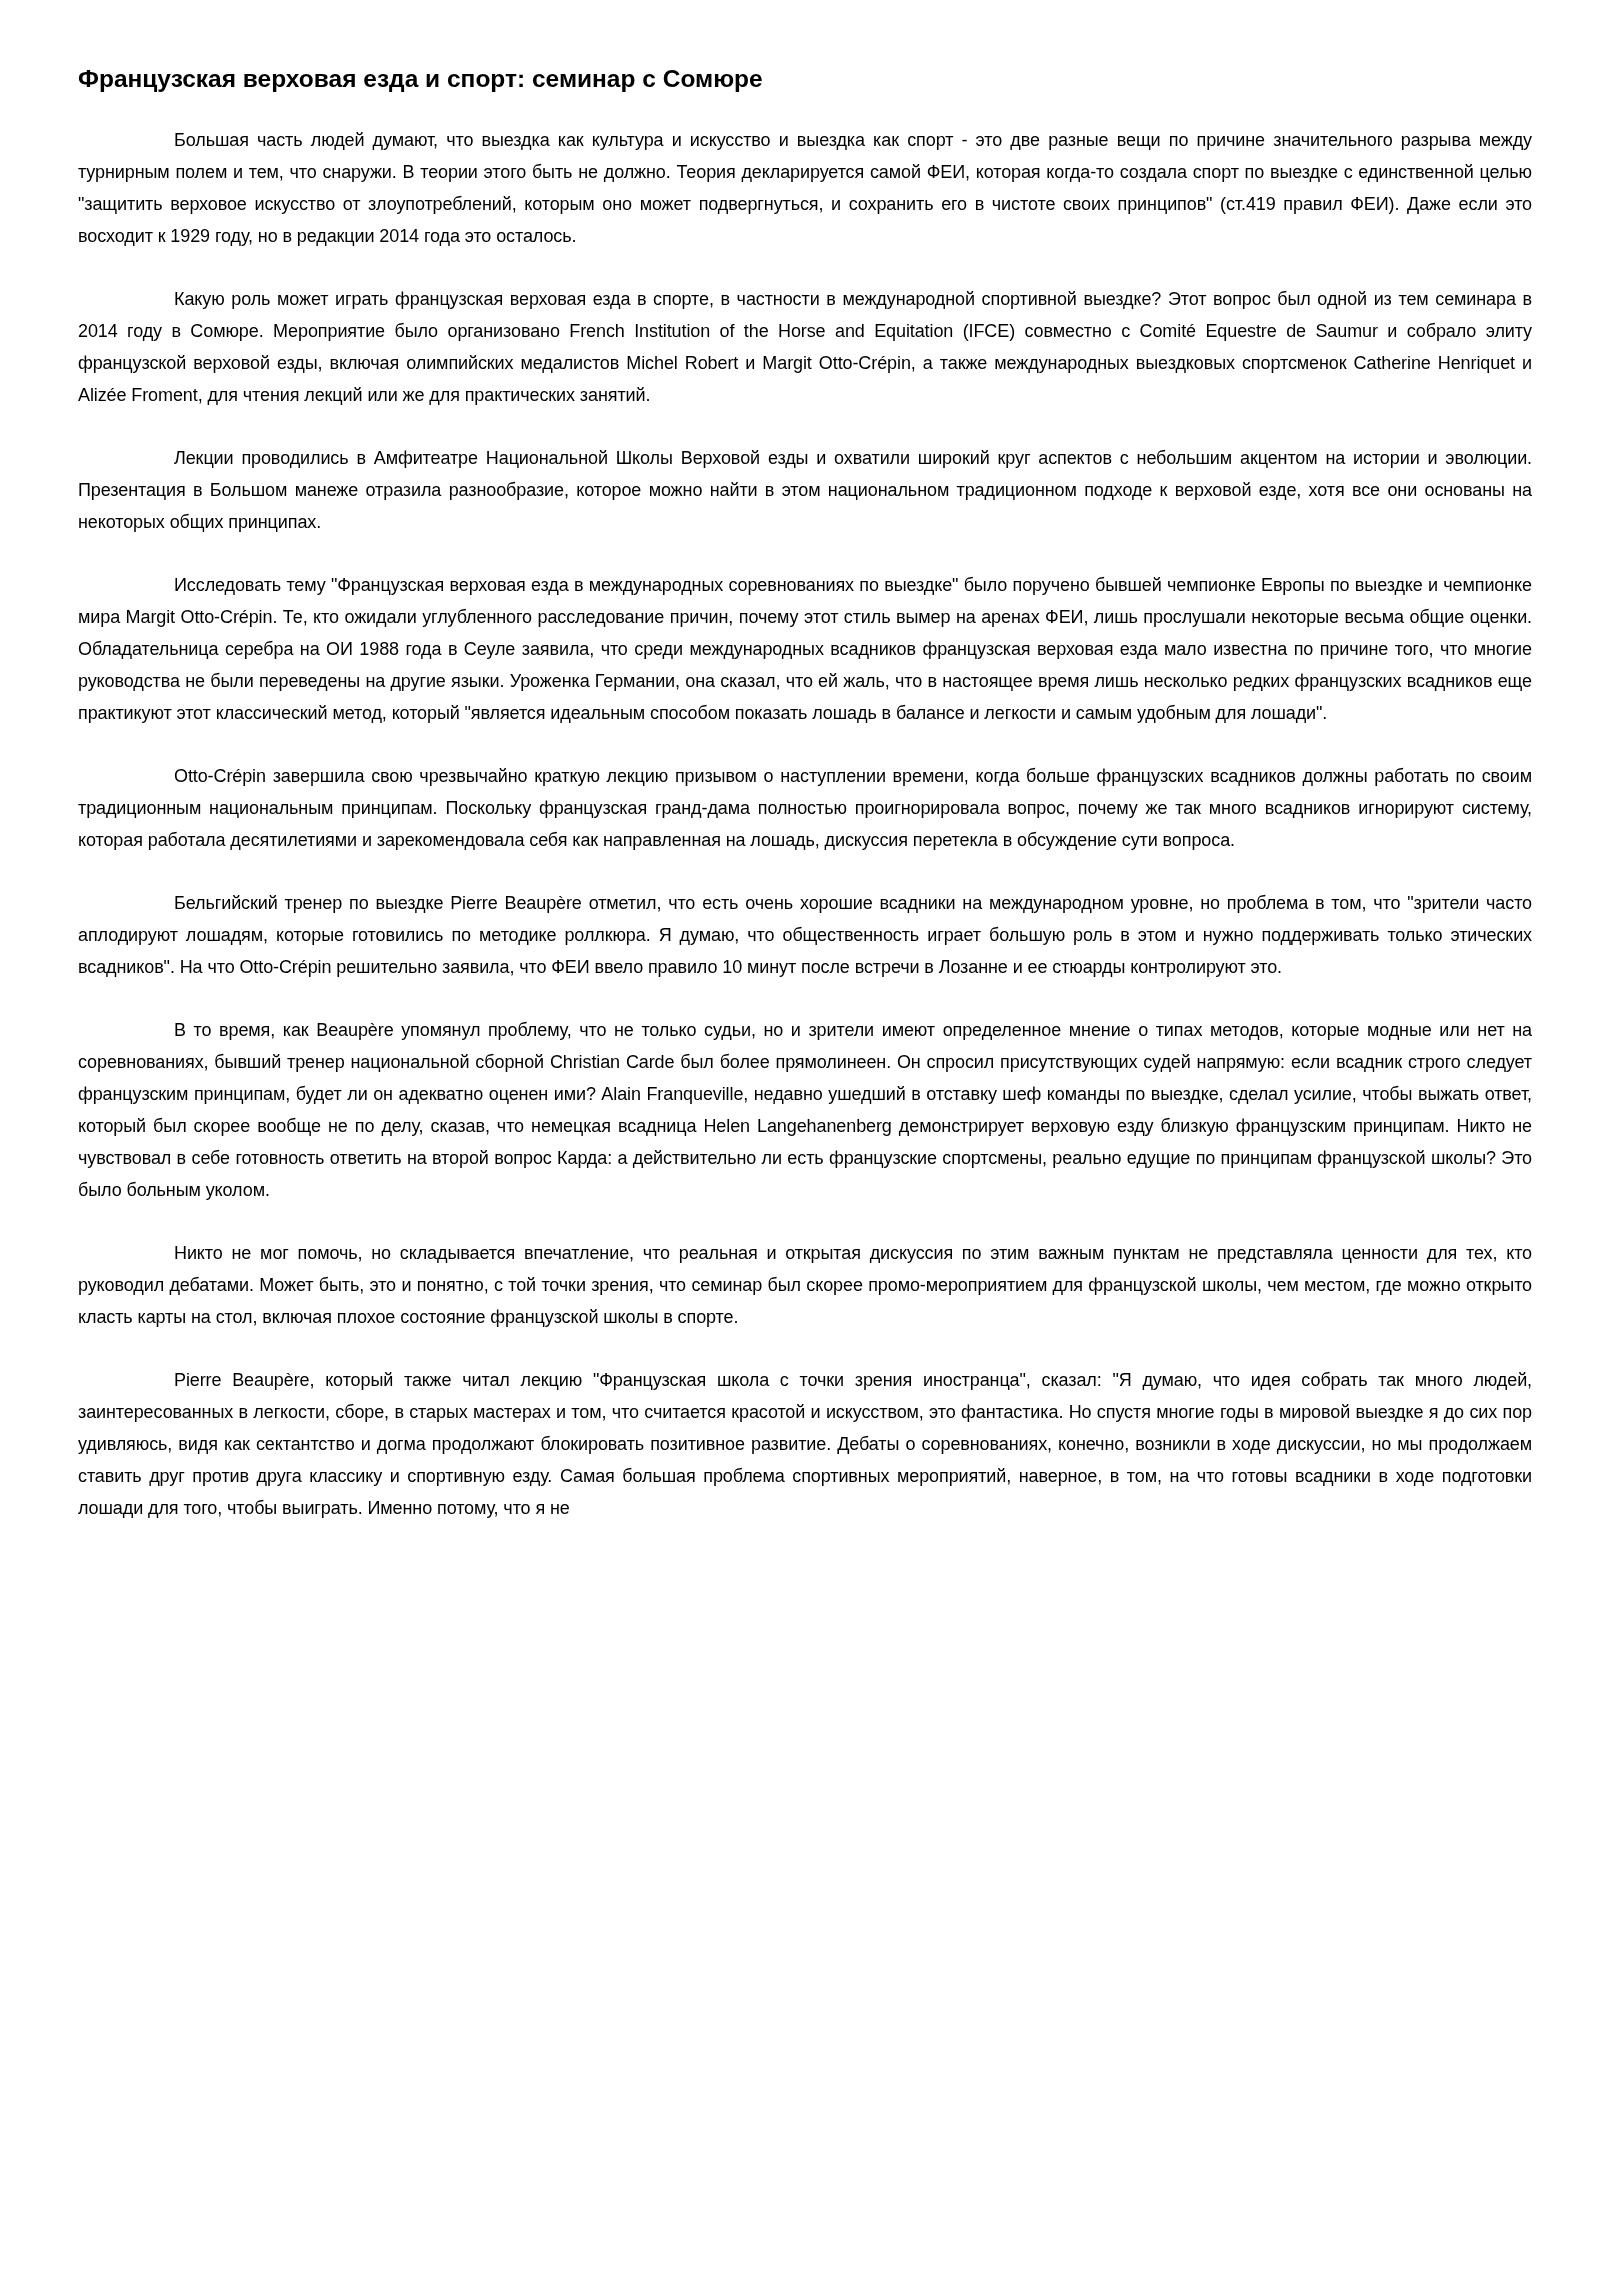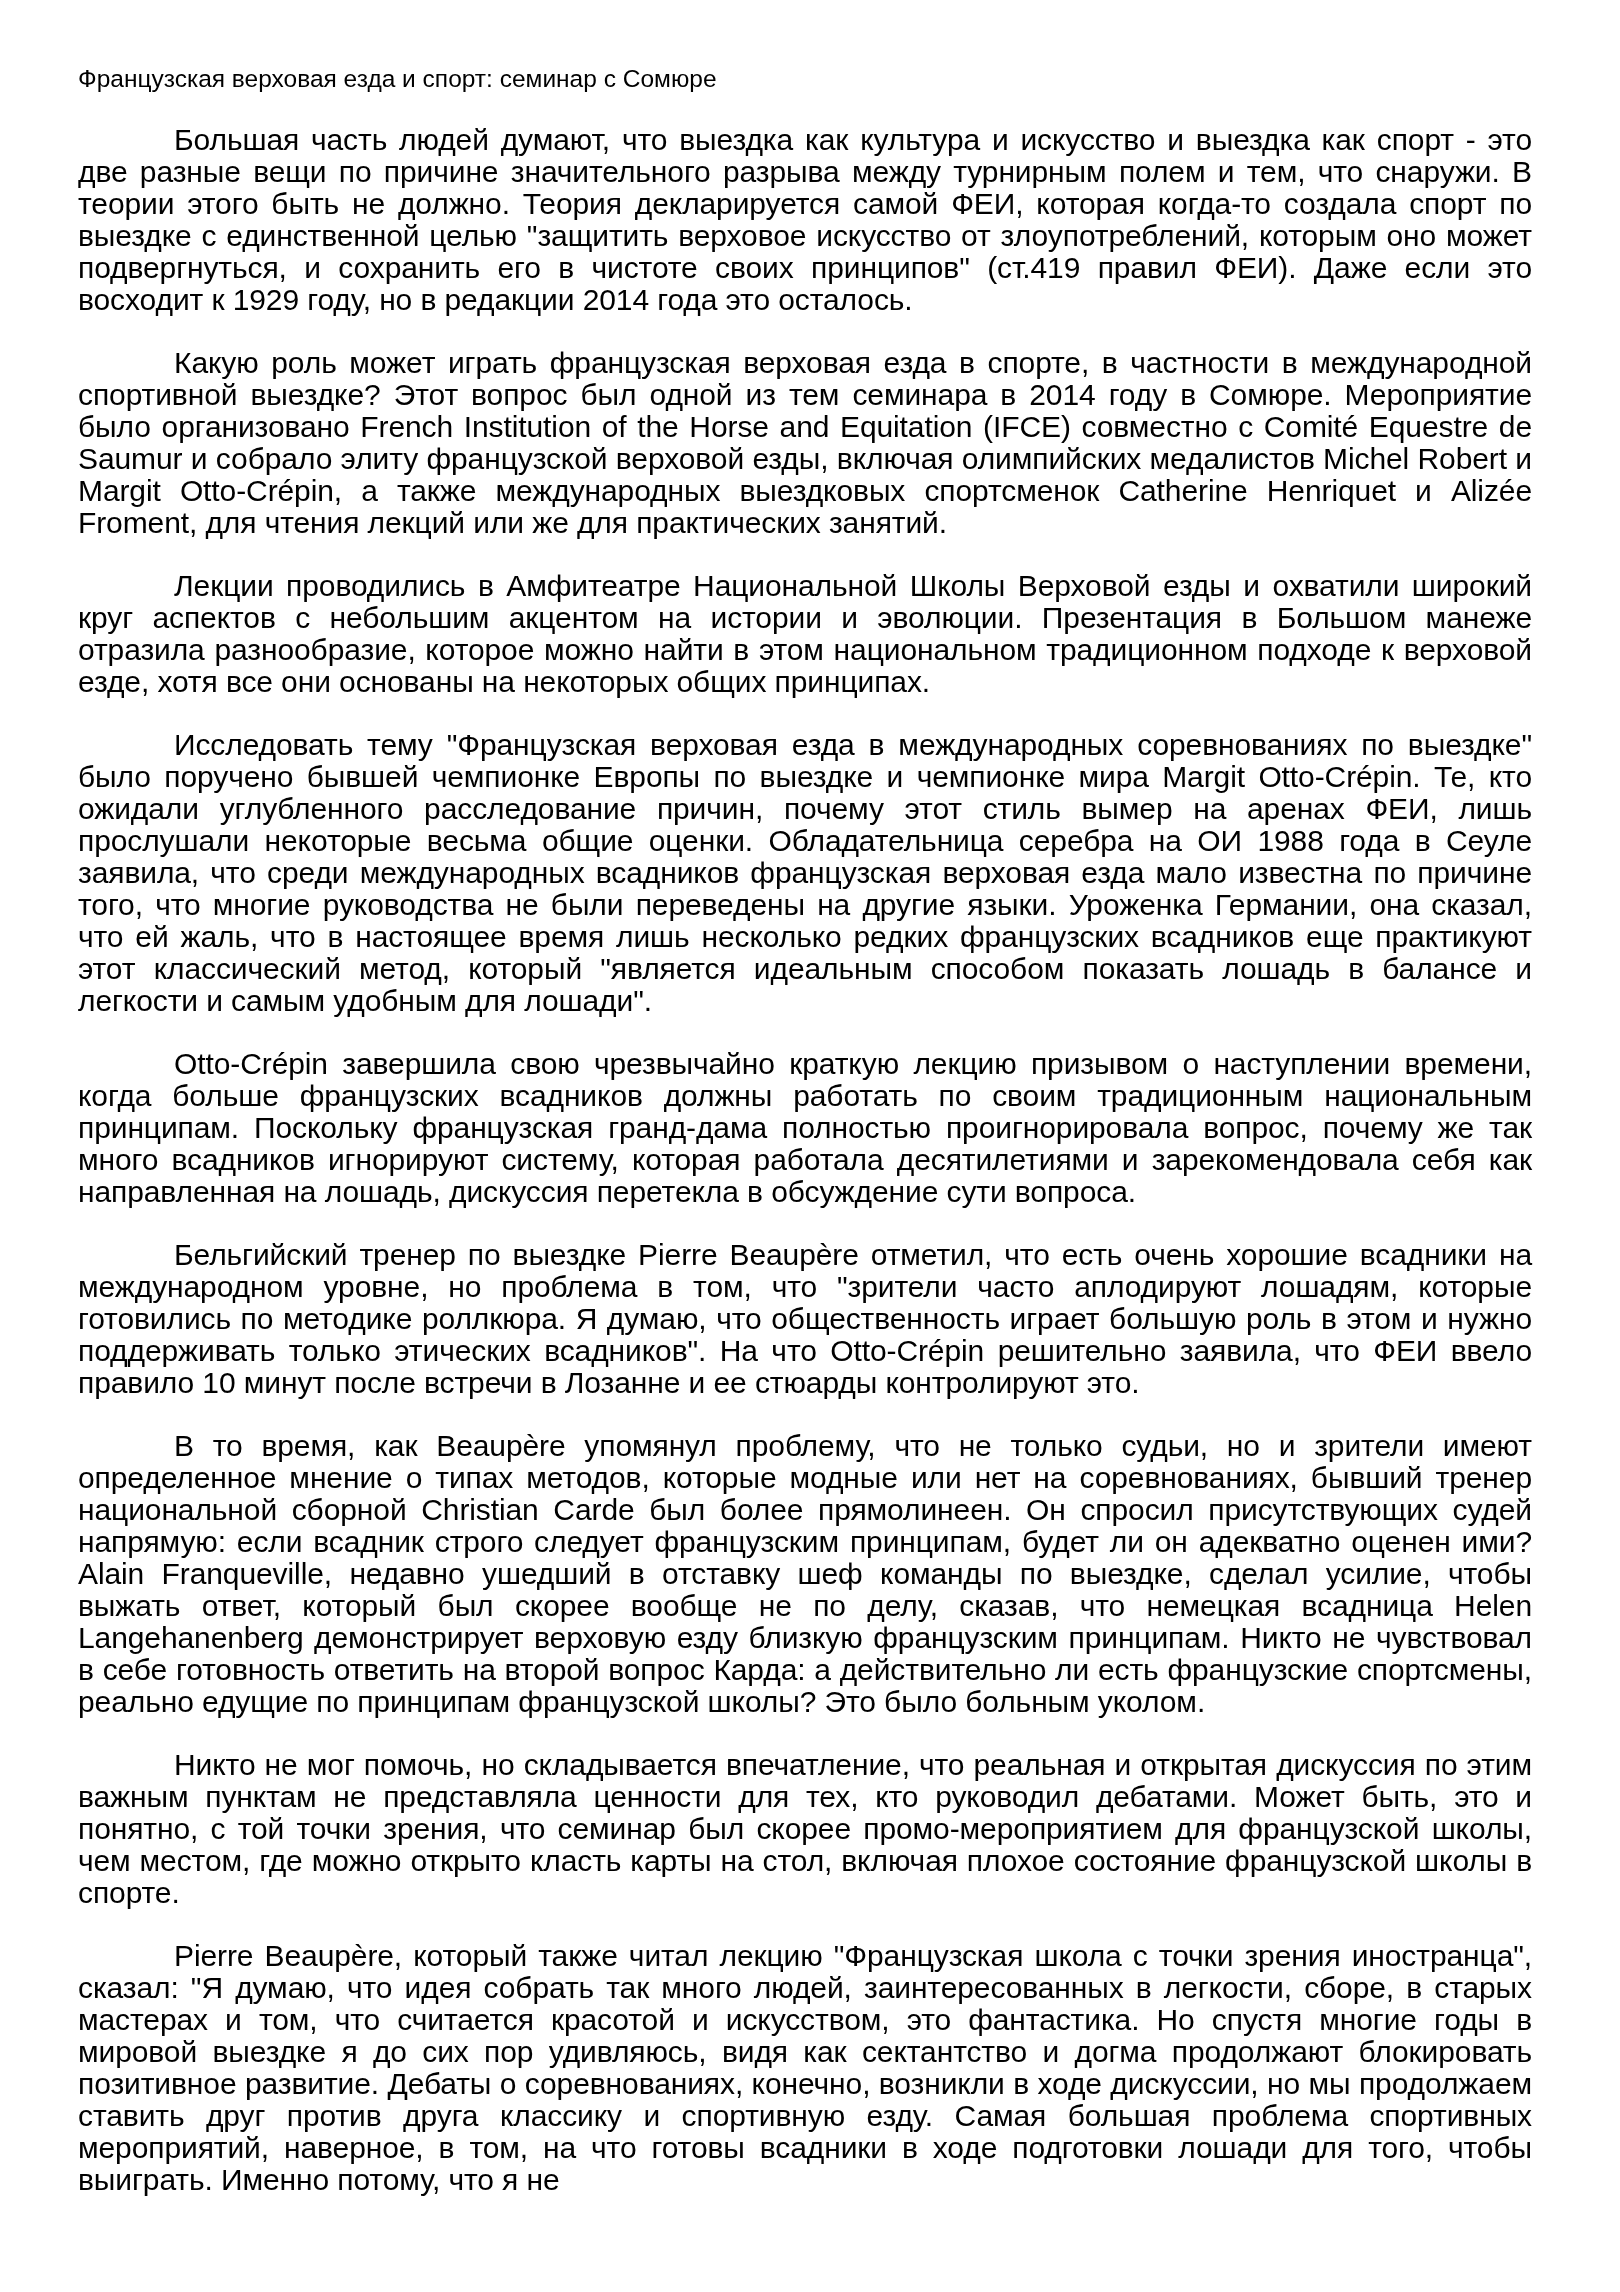--- a/index.html
+++ b/index.html
@@ -6,27 +6,27 @@
     body { width: 1620px; height: 2293px; overflow: hidden; position: relative; }
     .page {
       position: absolute;
       left: 78px;
       top: 63px;
       width: 1466px;
       color: #000000;
       font-family: "Liberation Sans", sans-serif;
     }
     .title {
-      font-weight: normal;
+      font-weight: bold;
       font-size: 24.5px;
       line-height: 31px;
       margin: 0 0 30px 0;
     }
     .para {
-      font-size: 30px;
+      font-size: 18px;
       line-height: 32px;
       text-align: justify;
       text-indent: 96px;
       margin: 0 12px 31px 0;
       letter-spacing: -0.1px;
     }
   </style>
 </head>
 <body>
 

